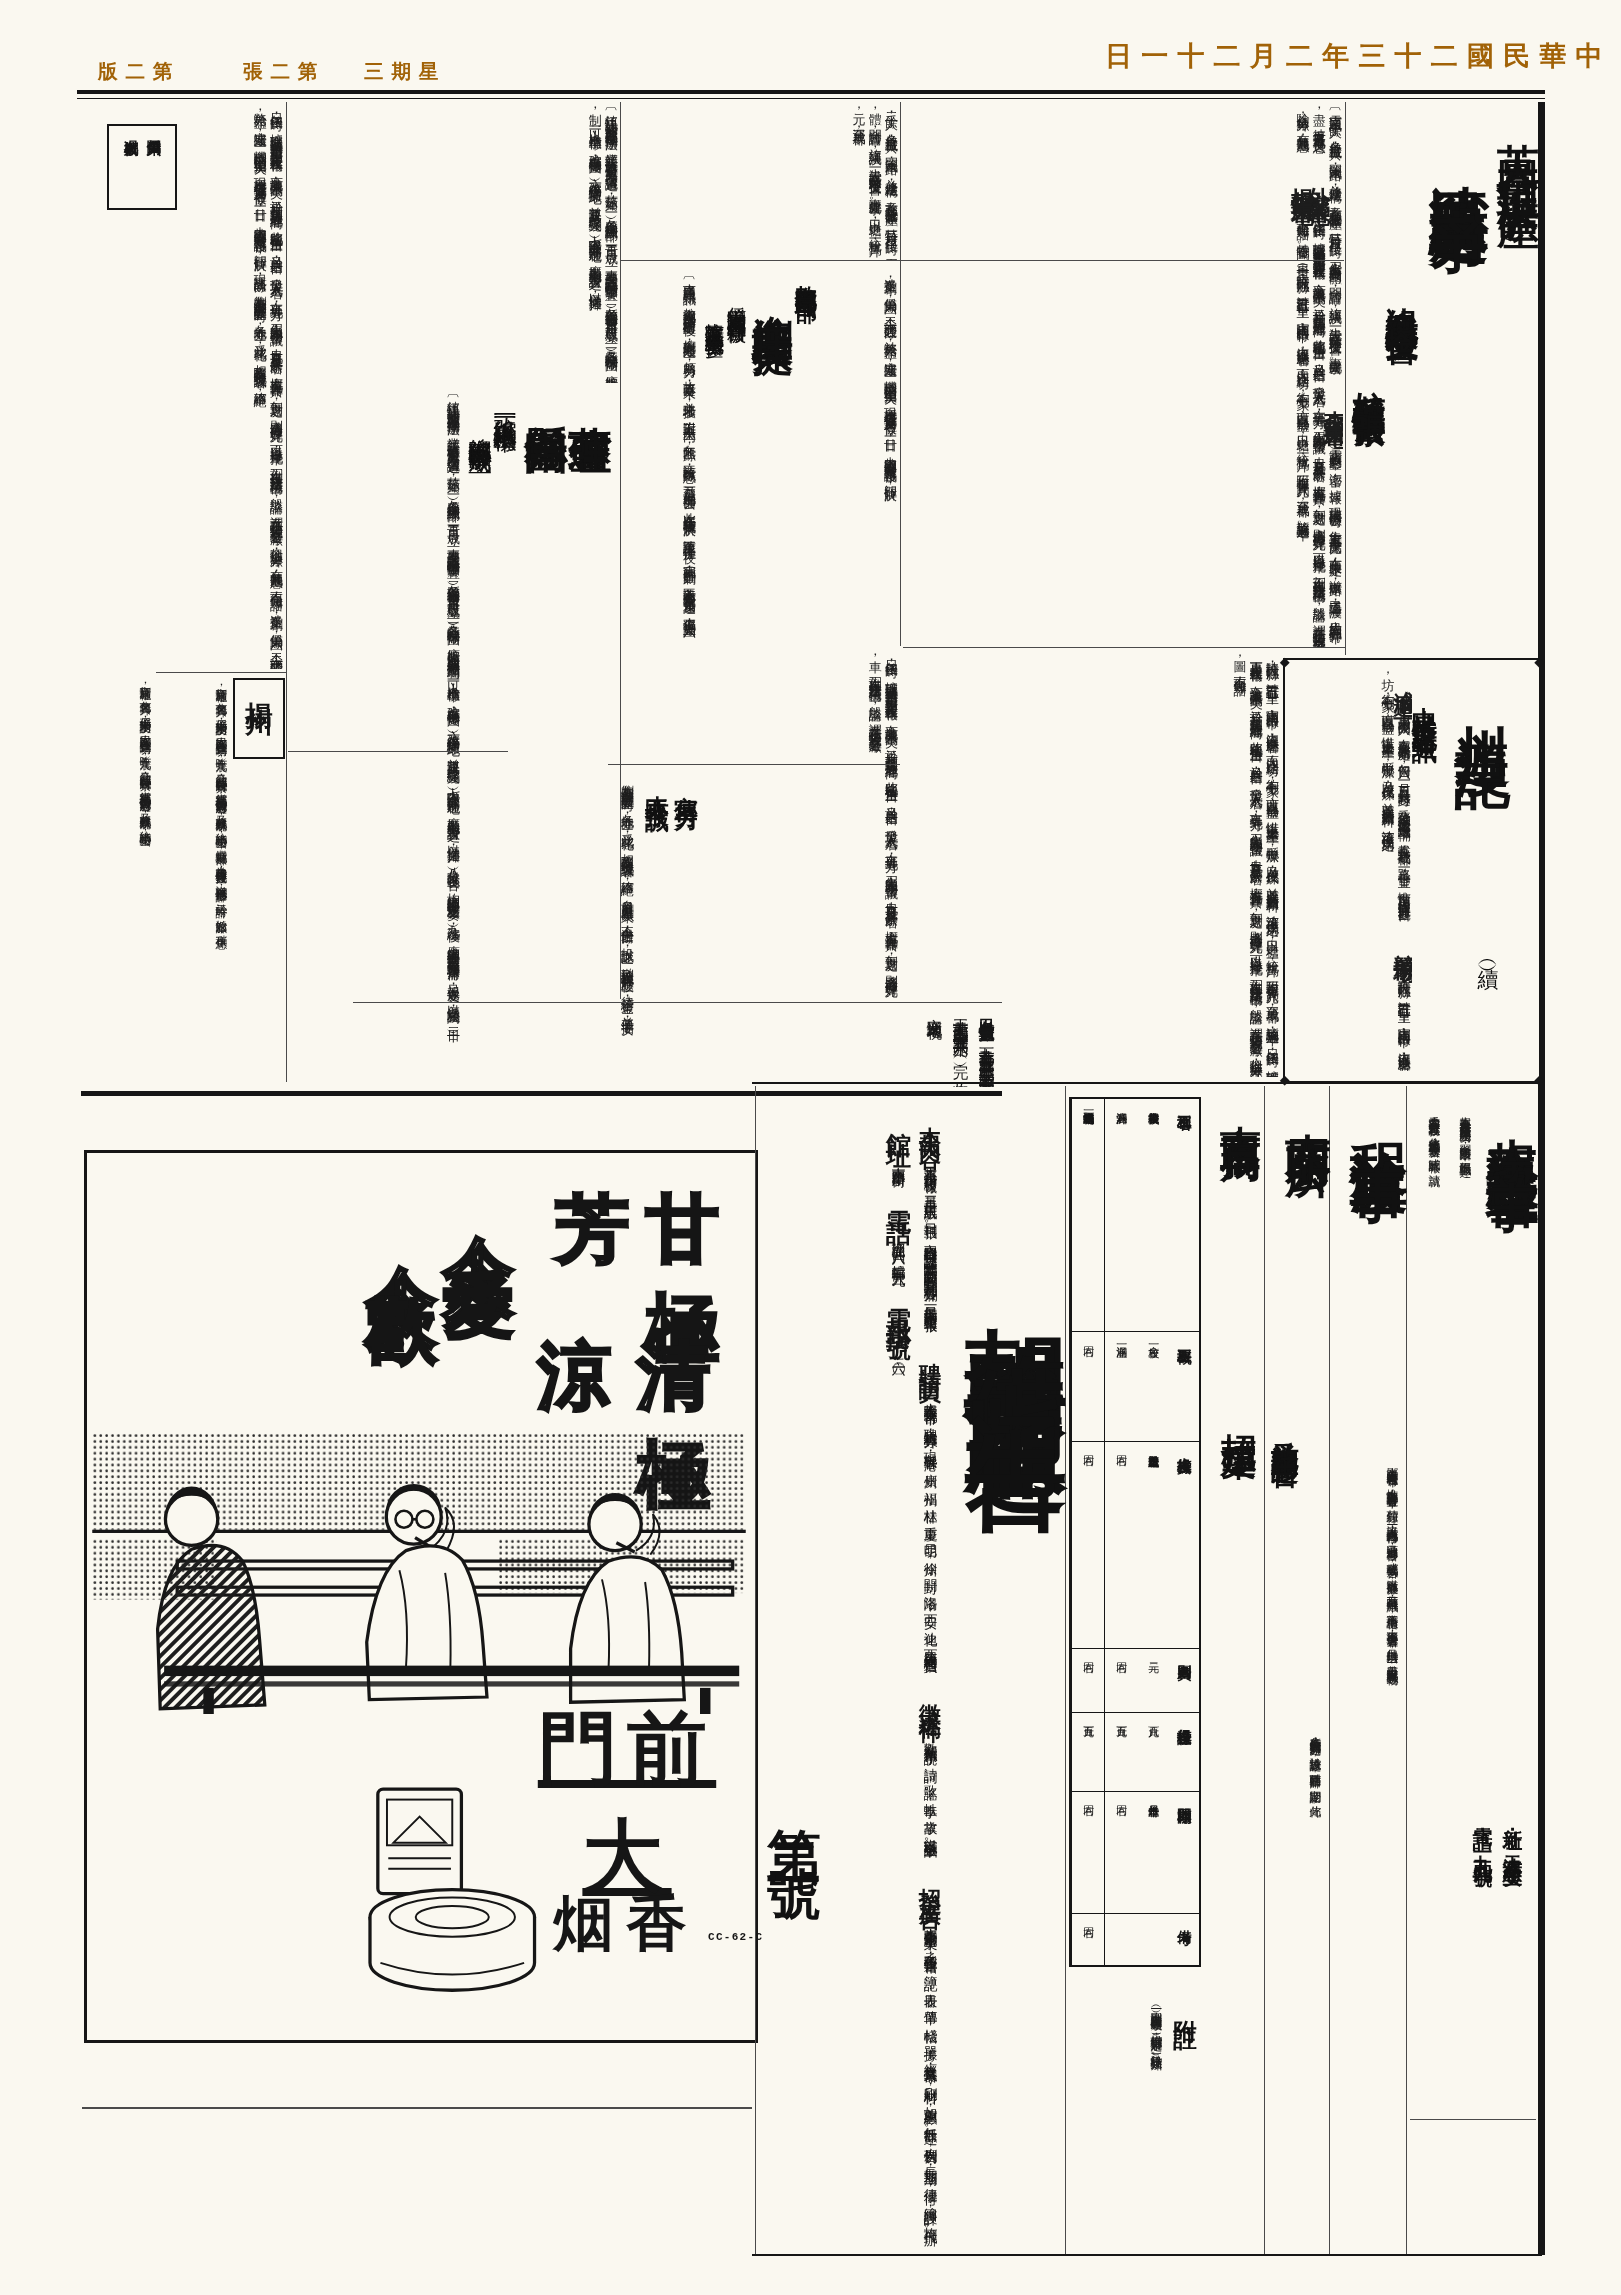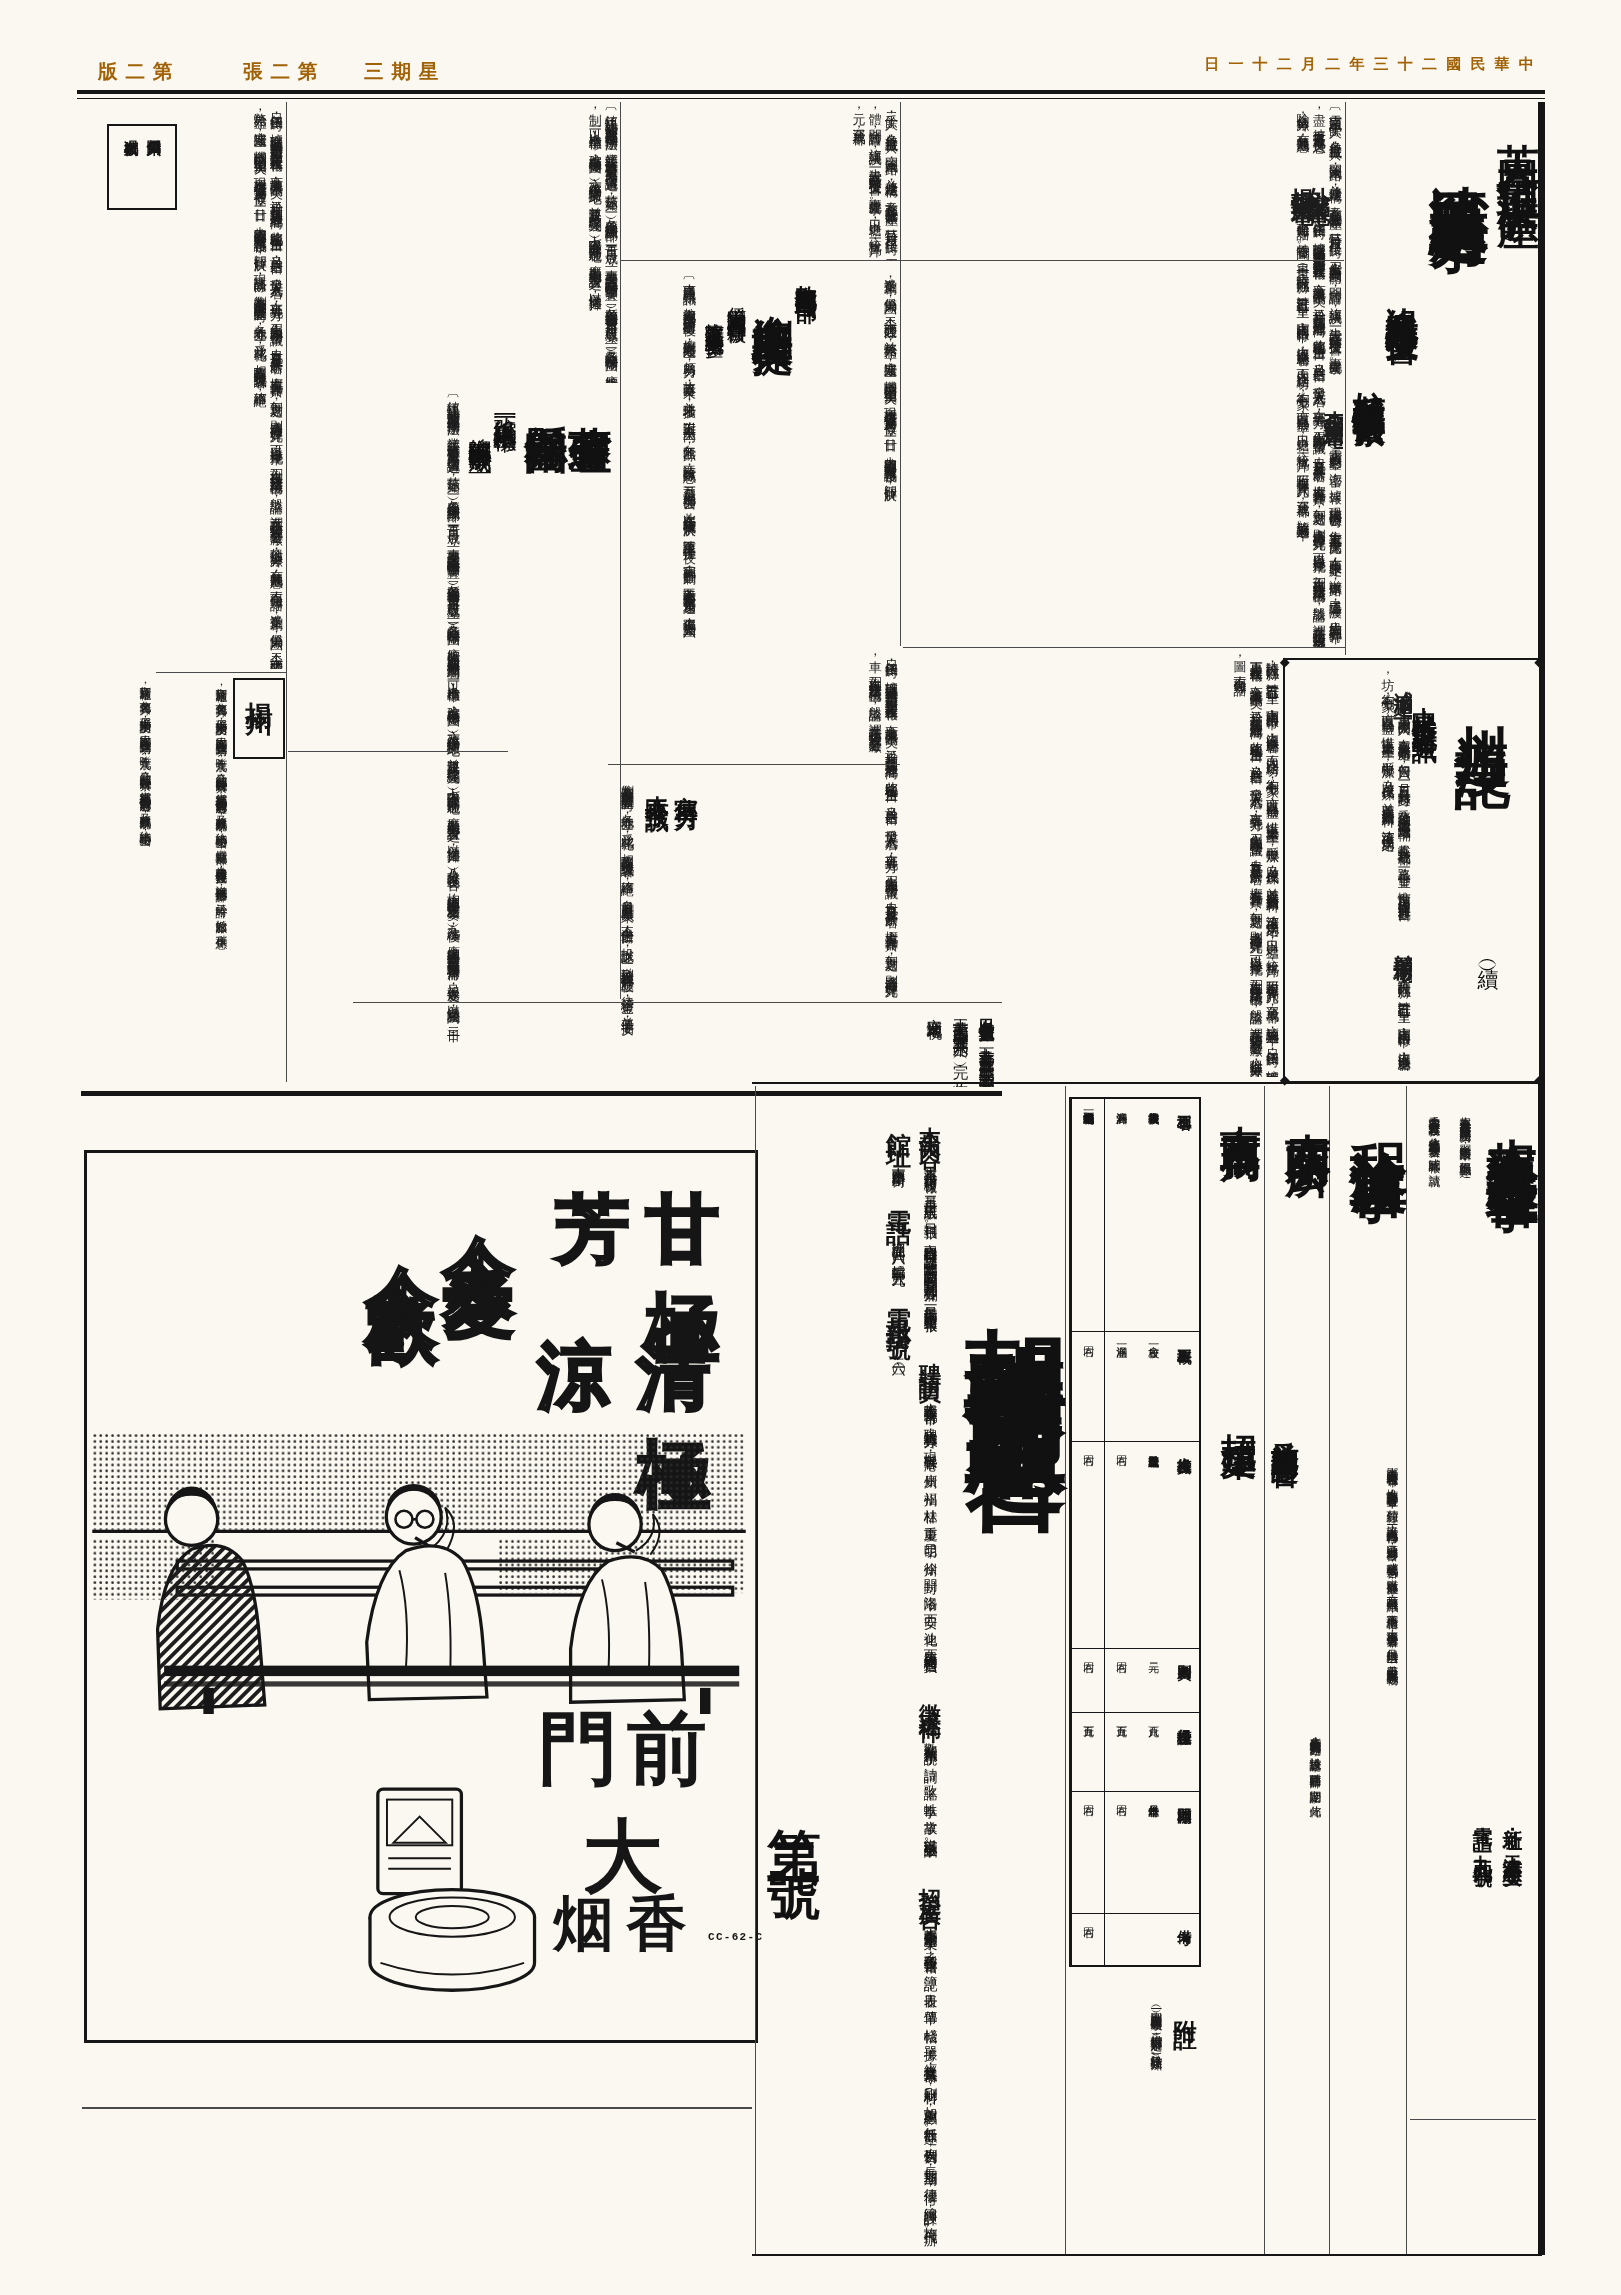--- a/index.html
+++ b/index.html
@@ -31,21 +31,21 @@
   .cb-body{font-size:13.7px;line-height:17.7px;letter-spacing:1.3px;}
   .cb-label{font-size:25px;font-weight:700;letter-spacing:9.2px;padding:13px 5.2px;}
   .price-item{margin:0 3.3px;display:inline-block;}
   .corner{position:absolute;font-size:13px;color:#161616;}
 </style>
 </head>
 <body>
 
 <div id="page">
 
-  <div class="abs masthead-txt" style="left:1105px;top:55px;width:438px;font-size:15px;letter-spacing:9.2px;text-align:right;">日一十二月二年三十二國民華中</div>
+  <div class="abs masthead-txt" style="left:1105px;top:38px;width:438px;font-size:27px;letter-spacing:9.2px;text-align:right;">日一十二月二年三十二國民華中</div>
   <div class="abs masthead-txt" style="left:364px;top:58px;font-size:19.6px;letter-spacing:7.8px;">三期星</div>
   <div class="abs masthead-txt" style="left:243px;top:58px;font-size:19.6px;letter-spacing:7.8px;">張二第</div>
   <div class="abs masthead-txt" style="left:98px;top:58px;font-size:19.6px;letter-spacing:7.8px;">版二第</div>
   <div class="rule" style="left:77px;top:90px;width:1468px;height:3.9px;"></div>
   <div class="rule" style="left:77px;top:98px;width:1468px;height:0.7px;"></div>
 
   <div class="rule" style="left:1538px;top:102px;width:6.5px;height:2153px;"></div>
 
   <div class="bigcol" style="left:1490px;top:109px;height:445px;font-size:42px;letter-spacing:9.2px;">英人圖佔班洪礦產</div>
   <div class="bigcol" style="left:1418px;top:137px;height:543px;font-size:60px;letter-spacing:3.9px;">滇省民衆紛起力爭</div>
@@ -188,21 +188,21 @@
       <path d="M60,96 l40,-40 l40,40 z" fill="none" stroke="#161616" stroke-width="3"></path>
       <line x1="52" y1="120" x2="148" y2="120" stroke="#161616" stroke-width="3"></line>
       <line x1="52" y1="136" x2="148" y2="136" stroke="#161616" stroke-width="3"></line>
       <ellipse cx="150" cy="210" rx="126" ry="42" fill="#faf8f0" stroke="#161616" stroke-width="5"></ellipse>
       <path d="M24,210 l0,70 a126,42 0 0 0 252,0 l0,-70" fill="#faf8f0" stroke="#161616" stroke-width="5"></path>
       <ellipse cx="150" cy="210" rx="96" ry="30" fill="none" stroke="#161616" stroke-width="3"></ellipse>
       <ellipse cx="150" cy="210" rx="56" ry="17" fill="none" stroke="#161616" stroke-width="3"></ellipse>
       <path d="M40,280 q110,36 220,0" fill="none" stroke="#161616" stroke-width="3"></path>
     </svg>
 
-    <div class="abs" style="left:419px;top:543px;width:242px;font-size:80px;font-weight:900;letter-spacing:9.2px;text-align:center;">門前大</div>
+    <div class="abs" style="left:419px;top:543px;width:242px;font-size:80px;font-weight:900;letter-spacing:9.2px;text-align:center;text-decoration:underline;">門前大</div>
     <div class="abs" style="left:458px;top:731px;width:163px;font-size:60px;font-weight:900;letter-spacing:13px;text-align:center;">烟香</div>
   </div>
   <div class="abs" style="left:708px;top:1931px;font-family:'Liberation Mono','DejaVu Sans Mono',monospace;font-size:11px;letter-spacing:1.3px;font-weight:700;">CC-62-C</div>
   <div class="rule-light" style="left:82px;top:2107px;width:670px;height:2px;"></div>
 
   <div class="rule" style="left:752px;top:1082px;width:790px;height:2px;"></div>
   <div class="rule" style="left:752px;top:2254px;width:790px;height:2px;"></div>
   <div class="rule-light" style="left:755px;top:1086px;width:1.3px;height:1168px;"></div>
   <div class="rule-light" style="left:1065px;top:1086px;width:0.7px;height:1168px;"></div>
   <div class="rule-light" style="left:1264px;top:1086px;width:0.7px;height:1168px;"></div>

